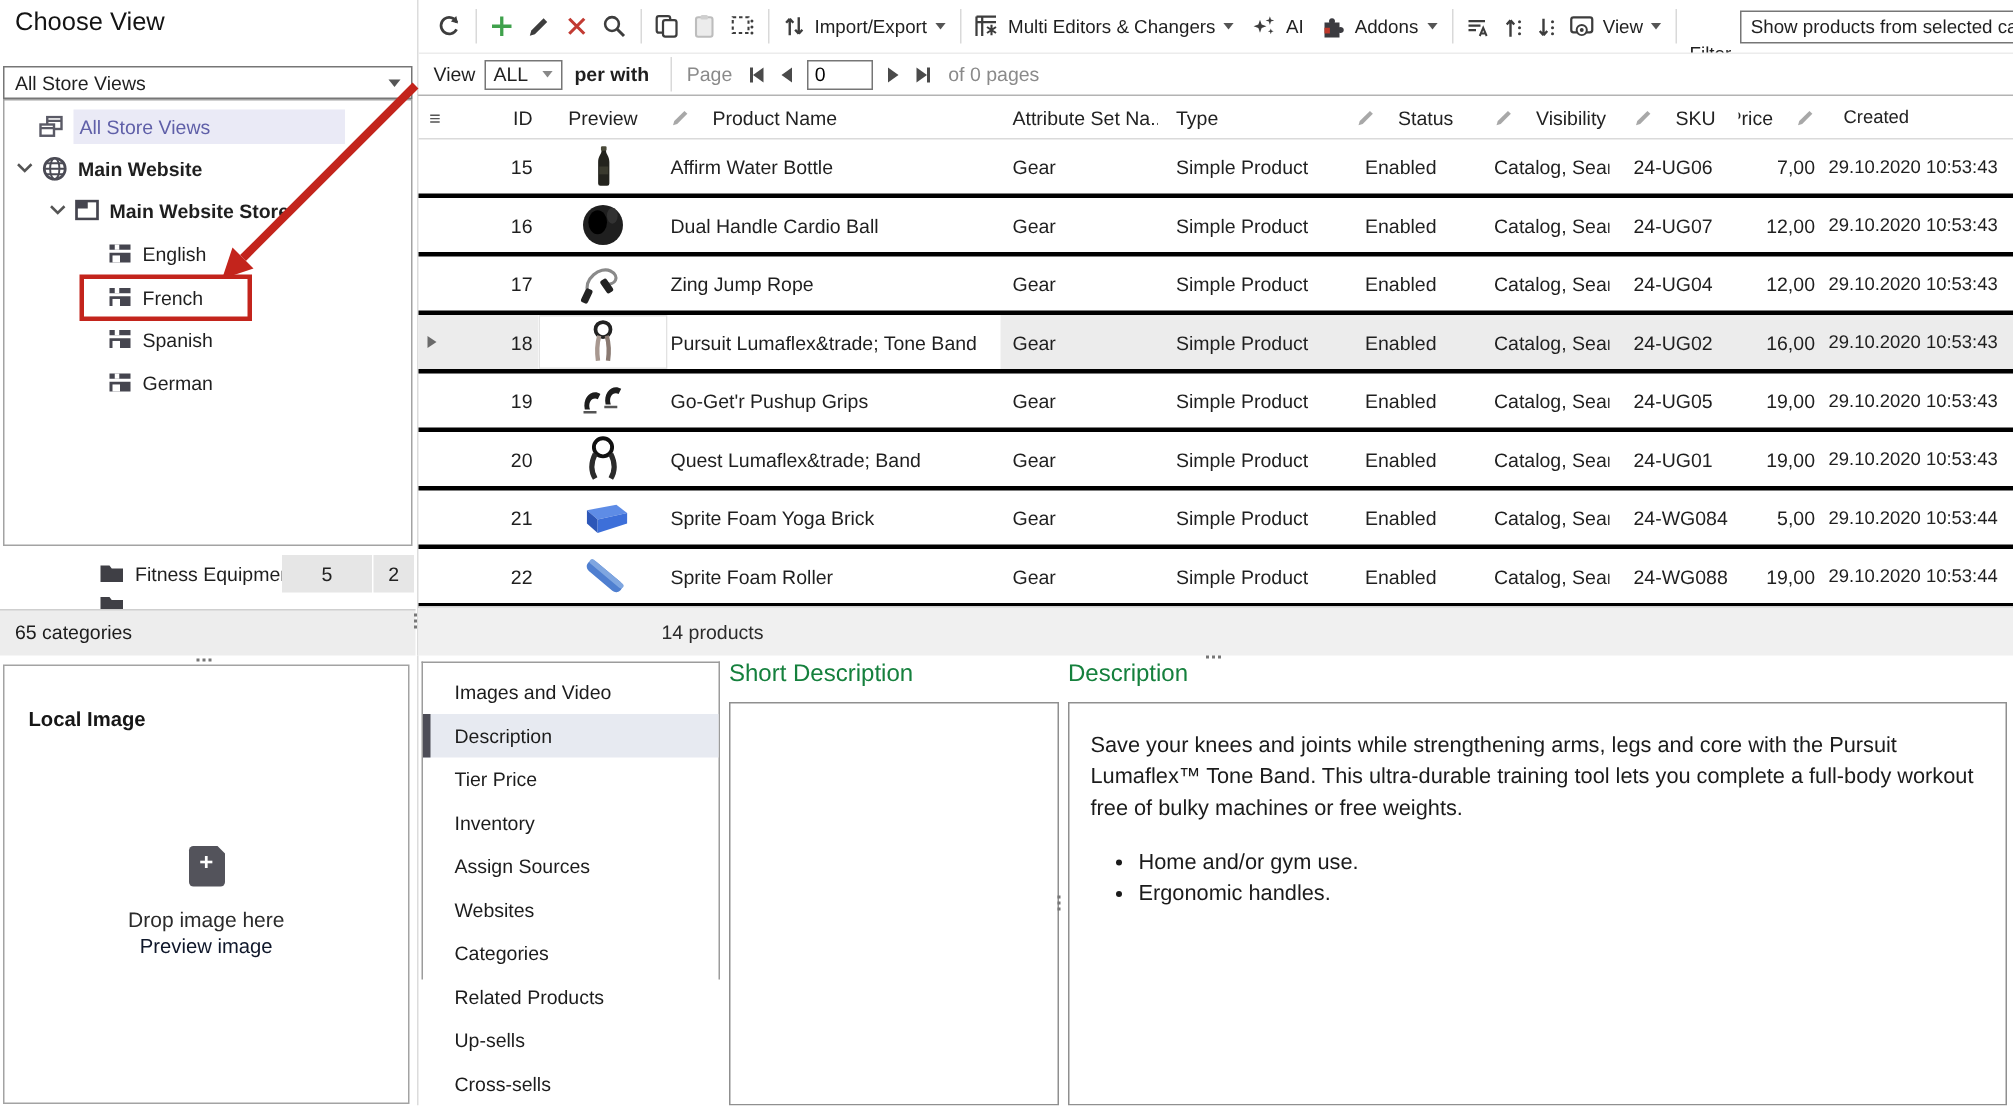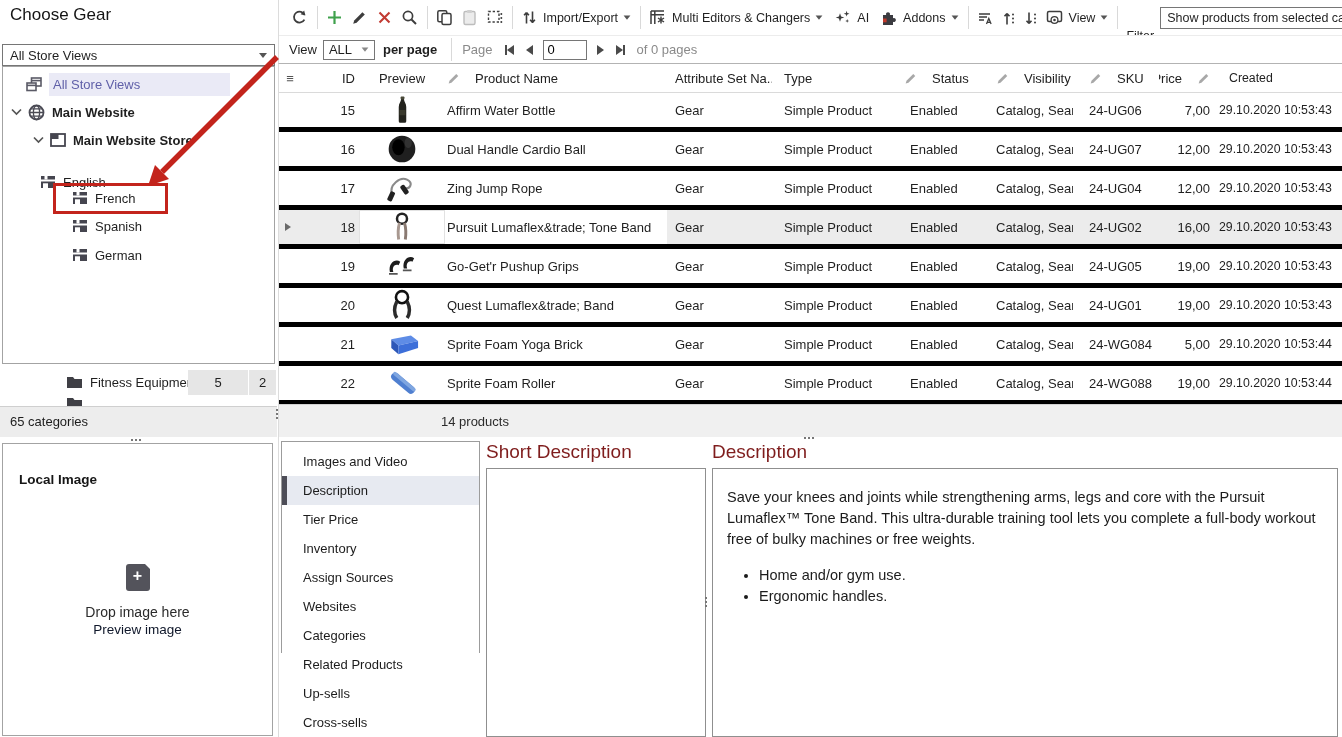--- a/index.html
+++ b/index.html
@@ -68,21 +68,21 @@
   .pbar { width:2px; height:10px; background:#4a4a4a; }
   .page-input { margin-left:10px; width:44px; height:20px; border:1px solid #767676; font-size:13px; padding:0 4px;
     font-family:"Liberation Sans", sans-serif; }
 
   
   .grid-panel { position:absolute; left:278px; top:63px; width:1064px; height:374px;
     border-top:1px solid #b3b3b3; border-left:1px solid #dcdcdc; background:#fff; }
   .grid-header, .grid-row { display:grid;
     grid-template-columns:18px 62px 86px 222px 105px 124px 85px 92px 86px 56px 1fr; align-items:center; }
   .grid-header { height:29px; border-bottom:1px solid #dadada; font-size:13px; color:#222; }
-  .grid-row { height:39px; border-bottom:5px solid #000000; font-size:13px; }
+  .grid-row { height:39px; border-bottom:3px solid #000000; font-size:13px; }
   .grid-row.selected { background:#ececec; }
   .grid-row.selected .c-preview, .grid-row.selected .c-name { background:#fff; }
   .grid-row.selected .c-preview { box-shadow:inset 0 0 0 1px #e2e2e2; }
   .cell { overflow:hidden; white-space:nowrap; height:100%; display:flex; align-items:center; }
   .c-gutter { justify-content:center; }
   .grid-row.selected .c-gutter::after { content:""; width:0; height:0;
     border-top:4px solid transparent; border-bottom:4px solid transparent; border-left:6px solid #6a6a6a; }
   .c-id { justify-content:flex-end; padding-right:4px; }
   .c-preview { justify-content:center; }
   .c-name { padding-left:2px; }
@@ -98,37 +98,37 @@
   .pencil svg { display:block; }
   .grid-footer { position:absolute; left:0; bottom:0; width:100%; height:33px; background:#f0f0f0;
     border-top:1px solid #d2d2d2; display:flex; align-items:center; font-size:13px; color:#2b2b2b; }
   .grid-footer span { margin-left:162px; }
 
   
   .tabs-panel { position:absolute; left:281px; top:441px; width:199px; height:212px; border:1px solid #9c9c9c; border-bottom:none; background:#fff; padding-top:5px; }
   .tab-item { height:29px; line-height:29px; padding-left:21px; font-size:13px; color:#1c1c1c; position:relative; }
   .tab-item.selected { background:#e7eaf1; }
   .tab-item.selected::before { content:""; position:absolute; left:0; top:0; width:5px; height:100%; background:#4d4d57; }
-  .section-title { position:absolute; font-size:19px; color:#7f1d1d; }
+  .section-title { position:absolute; font-size:16px; color:#15803d; }
   .short-desc-box { position:absolute; left:486px; top:468px; width:220px; height:269px; border:1px solid #8f8f8f; background:#fff; }
   .desc-box { position:absolute; left:712px; top:468px; width:626px; height:269px; border:1px solid #8f8f8f;
     background:#fff; padding:18px 14px 0 14px; font-size:14.5px; color:#1b1b1b; overflow:hidden; }
   .desc-box p { line-height:21px; }
   .desc-box ul { margin-top:15px; padding-left:32px; }
   .desc-box li { line-height:21px; }
 
   .annotation-overlay { position:absolute; left:0; top:0; width:1342px; height:737px; pointer-events:none; z-index:50; }
 </style>
 </head>
 <body>
 
 <div class="page">
 
   <div class="left-panel">
-    <div class="choose-view-title">Choose Gear</div>
+    <div class="choose-view-title">Choose View</div>
 
     <div class="store-dropdown">
       <span>All Store Views</span>
       <span class="caret"></span>
     </div>
 
     <div class="tree-panel">
       <div class="tree-item selected" style="top:3px; padding-left:22px;">
         <span class="ticon">
             <svg width="16" height="15" viewBox="0 0 16 15">
@@ -162,21 +162,21 @@
             </svg>
           </span>
         <span class="ticon">
             <svg width="16" height="14" viewBox="0 0 16 14">
               <rect x="1" y="1" width="14" height="12" fill="none" stroke="#45454f" stroke-width="1.8"></rect>
               <rect x="1" y="1" width="7.5" height="5" fill="#45454f"></rect>
             </svg>
           </span>
         <span class="tlabel b">Main Website Store</span>
       </div>
-      <div class="tree-item" style="top:101px; padding-left:36px;">
+      <div class="tree-item" style="top:88px; padding-left:68px;">
         <span class="ticon">
             <svg width="16" height="14" viewBox="0 0 16 14">
               <path d="M1 1h14v3.5H1z" fill="#45454f"></path>
               <rect x="4.5" y="1" width="3" height="3.5" fill="#fff"></rect>
               <rect x="1" y="6.5" width="14" height="6.5" fill="#45454f"></rect>
               <rect x="3" y="8.3" width="5" height="4.7" fill="#fff"></rect>
             </svg>
           </span>
         <span class="tlabel">English</span>
       </div>
@@ -402,21 +402,21 @@
     </span>
 
   </div>
 
   <div class="pager">
     <span class="lbl">View</span>
     <span class="view-combo">
       <span>ALL</span>
       <span class="caret"></span>
     </span>
-    <span class="lbl bold" style="margin-left:8px;">per page</span>
+    <span class="lbl bold" style="margin-left:8px;">per with</span>
     <span class="tsep" style="margin-left:14px;"></span>
     <span class="lbl gray">Page</span>
     <span class="pgbtn">
         <span class="pbar"></span>
         <span class="tri-l"></span>
       </span>
     <span class="pgbtn">
         <span class="tri-l"></span>
       </span>
     <input class="page-input" value="0" style="">

